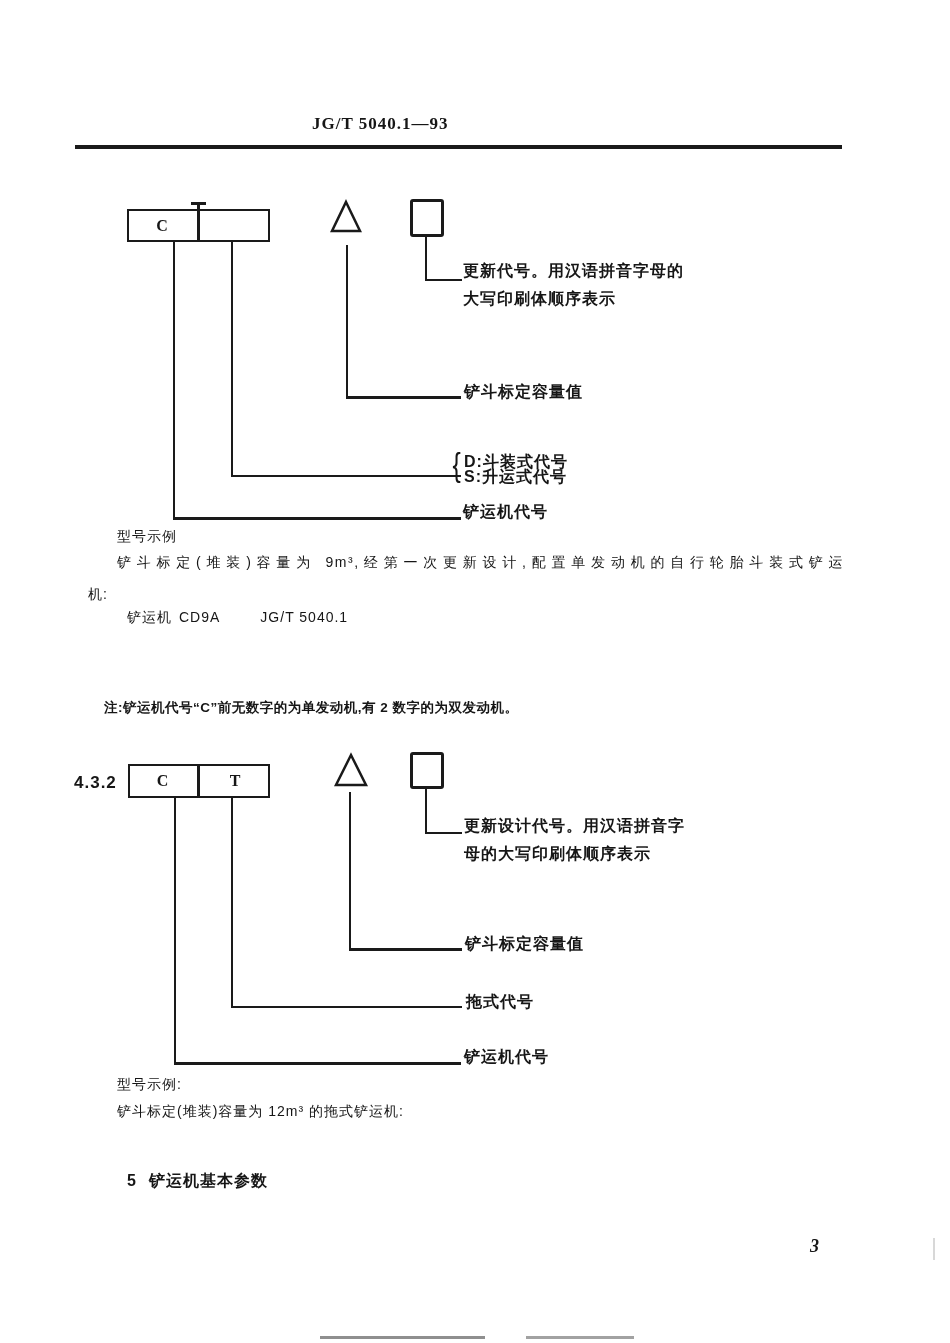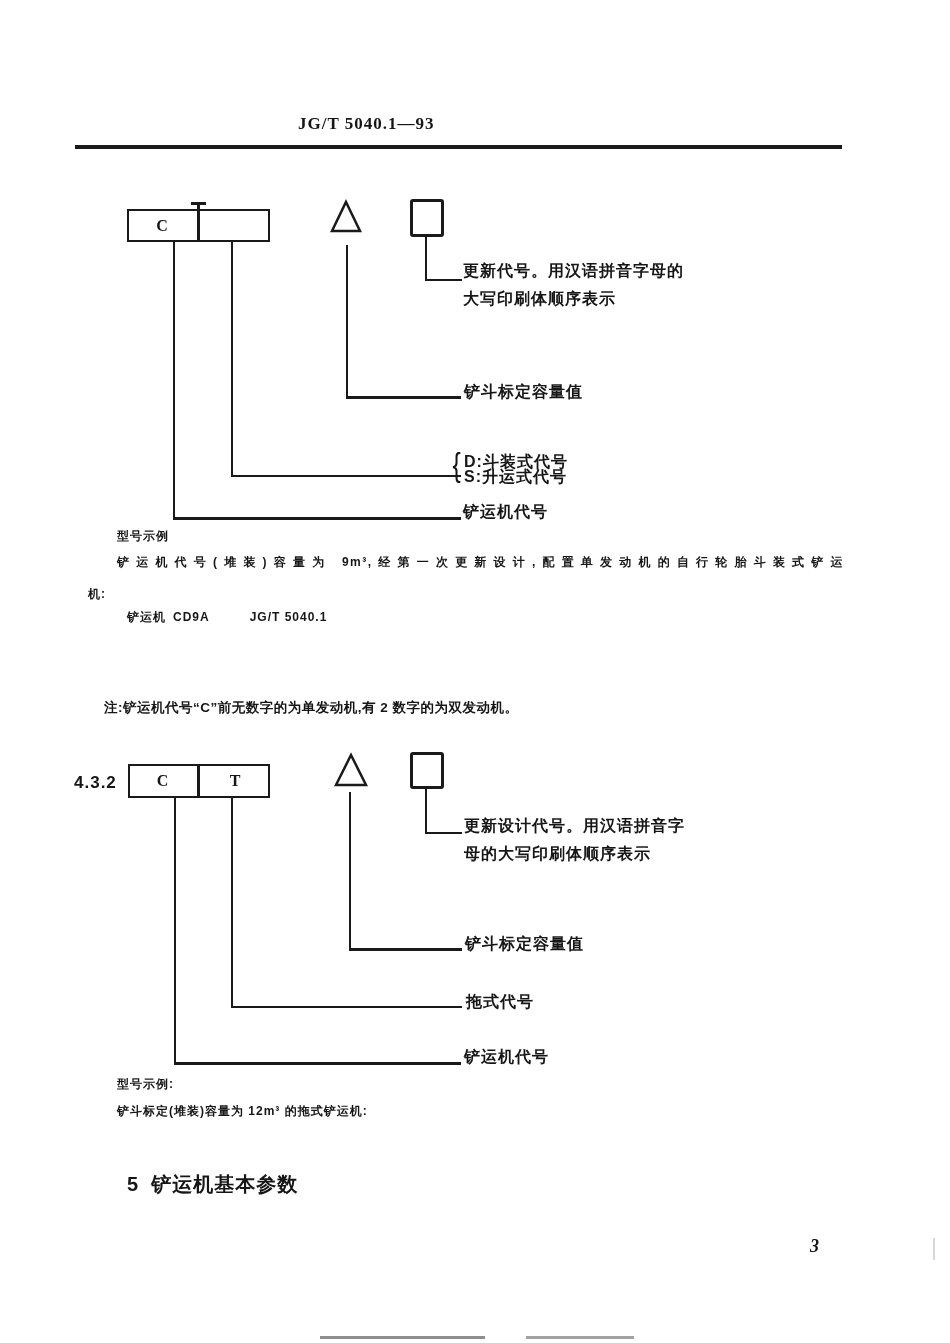--- a/index.html
+++ b/index.html
@@ -7,40 +7,40 @@
     position:relative;width:950px;height:1343px;margin:0 auto;
     background:#ffffff;overflow:hidden;color:#161616;
     font-family:"Liberation Sans",sans-serif;
   }
   .abs{position:absolute;}
   .ln{position:absolute;background:#1a1a1a;}
   .serif{font-family:"Liberation Serif",serif;}
   .doc-code{font-size:17px;font-weight:bold;letter-spacing:1px;}
   .h{font-size:17px;font-weight:bold;letter-spacing:1px;white-space:nowrap;}
   .h .t{margin-left:16px;}
-  .body{font-size:12px;font-weight:700;letter-spacing:1px;white-space:nowrap;}
+  .body{font-size:14px;font-weight:400;letter-spacing:1px;white-space:nowrap;}
   .stretch{white-space:normal;width:727px;text-align:justify;text-align-last:justify;letter-spacing:1.5px;}
   .dlabel{font-size:16px;font-weight:bold;letter-spacing:1px;white-space:nowrap;}
   .note{font-size:13.5px;font-weight:600;letter-spacing:0.5px;white-space:nowrap;}
   .modelline{white-space:nowrap;}
   .modelline .m1{margin-left:7px;}
   .box{position:absolute;border:2.5px solid #1a1a1a;box-sizing:border-box;background:#fff;}
   .cell{position:absolute;display:flex;align-items:center;justify-content:center;
         font-size:16px;font-weight:bold;font-family:"Liberation Serif",serif;}
   .sq{position:absolute;border:3px solid #1a1a1a;box-sizing:border-box;border-radius:3px;background:#fff;}
   .brace{position:absolute;font-size:33px;font-weight:400;transform:scaleX(.75);line-height:1;}
   .pagenum{font-size:18px;font-weight:bold;font-style:italic;}
   .artifact{position:absolute;}
 </style>
 </head>
 <body>
 
 <div id="page">
 
-  <div class="abs doc-code serif" style="left:298px;top:114px;">JG/T 5040.1—93</div>
+  <div class="abs doc-code serif" style="left:312px;top:114px;">JG/T 5040.1—93</div>
   <div class="ln" style="left:75px;top:145px;width:767px;height:3.5px;"></div>
 
 
   <div class="box" style="left:127px;top:209px;width:143px;height:33px;"></div>
   <div class="ln" style="left:197px;top:209px;width:3px;height:33px;"></div>
   <div class="ln" style="left:191px;top:202px;width:15px;height:2.5px;"></div>
   <div class="ln" style="left:197px;top:202px;width:3px;height:8px;"></div>
   <div class="cell" style="left:127px;top:209px;width:70px;height:33px;">C</div>
   <div class="cell" style="left:200px;top:209px;width:70px;height:33px;"></div>
 
@@ -61,21 +61,21 @@
 
   <div class="abs dlabel" style="left:463px;top:261px;">更新代号。用汉语拼音字母的</div>
   <div class="abs dlabel" style="left:463px;top:289px;">大写印刷体顺序表示</div>
   <div class="abs dlabel" style="left:464px;top:382px;">铲斗标定容量值</div>
   <div class="brace" style="left:451px;top:448px;">{</div>
   <div class="abs dlabel" style="left:464px;top:452px;">D:斗装式代号</div>
   <div class="abs dlabel" style="left:464px;top:467px;">S:升运式代号</div>
   <div class="abs dlabel" style="left:463px;top:502px;">铲运机代号</div>
 
   <div class="abs body" style="left:117px;top:528px;">型号示例</div>
-  <div class="abs body stretch" style="left:117px;top:554px;">铲运机代号(堆装)容量为 9m³,经第一次更新设计,配置单发动机的自行轮胎斗装式铲运</div>
+  <div class="abs body stretch" style="left:117px;top:554px;">铲斗标定(堆装)容量为 9m³,经第一次更新设计,配置单发动机的自行轮胎斗装式铲运</div>
   <div class="abs body" style="left:88px;top:586px;">机:</div>
   <div class="abs body modelline" style="left:127px;top:609px;">
     <span>铲运机</span><span class="m1">CD9A</span><span style="margin-left:40px;">JG/T 5040.1</span>
   </div>
   <div class="abs note" style="left:104px;top:699px;">注:铲运机代号“C”前无数字的为单发动机,有 2 数字的为双发动机。</div>
 
   <div class="abs h" style="left:74px;top:723px;margin-top:48px;">
     <span>4.3.2</span><span class="t">拖式铲运机型号</span>
   </div>
 
@@ -101,21 +101,21 @@
 
   <div class="abs dlabel" style="left:464px;top:816px;">更新设计代号。用汉语拼音字</div>
   <div class="abs dlabel" style="left:464px;top:844px;">母的大写印刷体顺序表示</div>
   <div class="abs dlabel" style="left:465px;top:934px;">铲斗标定容量值</div>
   <div class="abs dlabel" style="left:466px;top:992px;">拖式代号</div>
   <div class="abs dlabel" style="left:464px;top:1047px;">铲运机代号</div>
 
   <div class="abs body" style="left:117px;top:1076px;">型号示例:</div>
   <div class="abs body" style="left:117px;top:1103px;">铲斗标定(堆装)容量为 12m³ 的拖式铲运机:</div>
 
-  <div class="abs h" style="left:127px;top:1171px;font-size:20px;">
+  <div class="abs h" style="left:127px;top:1171px;font-size:16px;">
     <span>5</span><span class="t" style="margin-left:12px;">铲运机基本参数</span>
   </div>
 
   <div class="abs pagenum serif" style="left:810px;top:1236px;">3</div>
 
   <div class="artifact" style="left:320px;top:1336px;width:165px;height:3px;background:#8f8f8f;"></div>
   <div class="artifact" style="left:526px;top:1336px;width:108px;height:3px;background:#a2a2a2;"></div>
   <div class="artifact" style="left:933px;top:1238px;width:2px;height:22px;background:#d8d8d8;"></div>
 
 </div>

